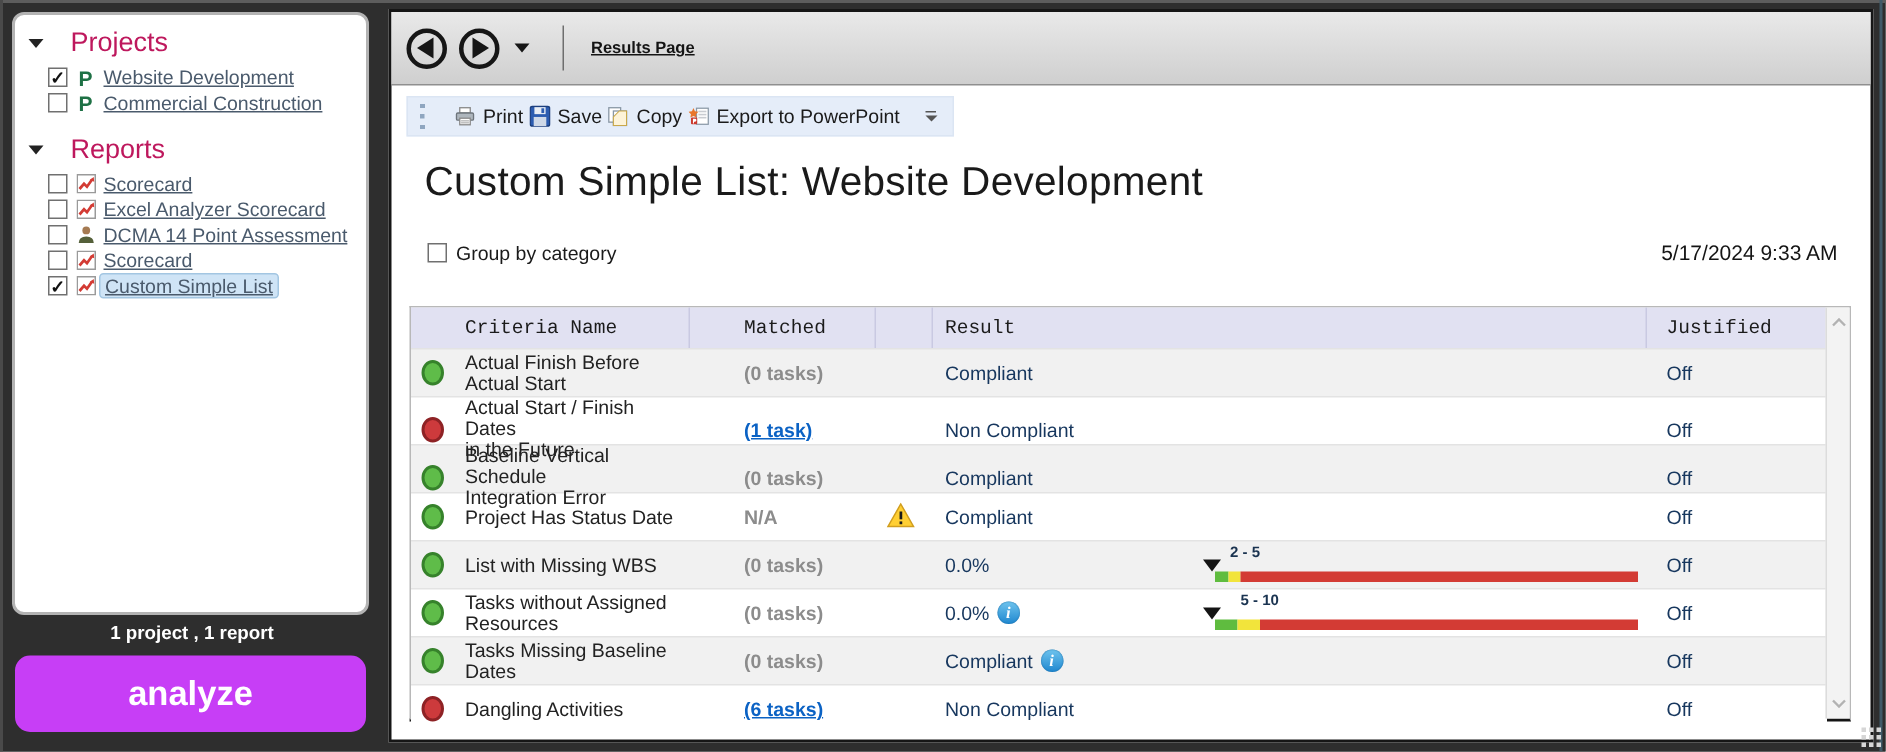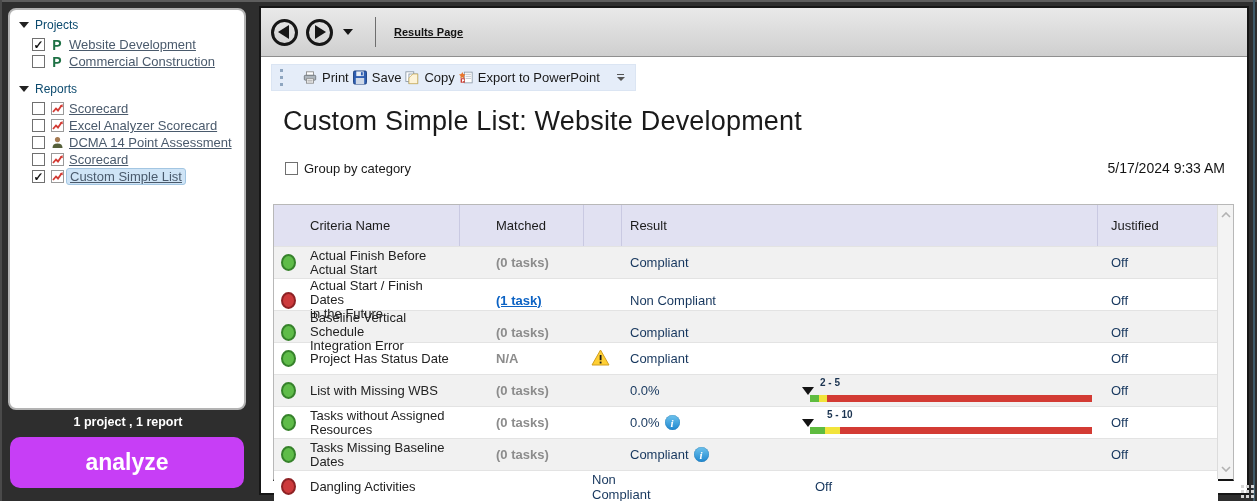--- a/index.html
+++ b/index.html
@@ -5,21 +5,21 @@
   html,body{margin:0;padding:0;width:1257px;height:501px;overflow:hidden;
     font-family:"Liberation Sans",sans-serif;background:#2e2e2e;position:relative;}
   .edge-top{position:absolute;top:0;left:0;right:0;height:2px;background:#5d5d5d;}
   .edge-left{position:absolute;top:0;left:0;bottom:0;width:2px;background:#4a4a4a;}
   .edge-right{position:absolute;top:0;right:2px;bottom:0;width:2px;background:#3f5a68;}
 
   
   .sidebar-panel{position:absolute;left:8px;top:8px;width:238px;height:402px;background:#fff;
     border:2px solid #b3b3b3;border-radius:8px;box-sizing:border-box;padding:6px 4px;}
   .tree-section{margin-bottom:10px;}
-  .tree-head{display:flex;align-items:center;gap:6px;font-size:12px;color:#0c4a6e;padding:2px 2px;}
+  .tree-head{display:flex;align-items:center;gap:18px;font-size:18px;color:#be185d;padding:2px 2px;}
   .twisty{width:0;height:0;border-left:5px solid transparent;border-right:5px solid transparent;
     border-top:6px solid #222;margin-left:3px;}
   .tree-items{margin:2px 0 0 18px;}
   .tree-item{display:flex;align-items:center;gap:5px;height:17px;font-size:13px;}
   .cb{width:13px;height:13px;border:1px solid #707070;background:#fff;display:inline-flex;
     align-items:center;justify-content:center;font-size:12px;font-weight:bold;color:#111;
     box-sizing:border-box;line-height:1;flex:none;}
   .proj-icon{font-weight:800;color:#1E7145;font-size:14px;width:14px;text-align:center;flex:none;}
   .ritem-icon{width:14px;height:14px;flex:none;display:inline-flex;align-items:center;justify-content:center;}
   .tree-link{color:#4a5a6c;text-decoration:underline;white-space:nowrap;cursor:pointer;}
@@ -60,21 +60,21 @@
   .controls-row{position:absolute;left:24px;right:22px;top:152px;display:flex;
     justify-content:space-between;align-items:center;font-size:13px;color:#1a1a1a;}
   .groupby{display:flex;align-items:center;gap:6px;cursor:pointer;}
   .timestamp{font-size:14px;color:#141414;margin-left:14px;}
 
   
   .rtable{position:absolute;left:12px;top:196px;width:961px;height:277px;
     border:1px solid #b8b8b8;border-bottom:2px solid #141414;box-sizing:border-box;background:#fff;}
   .tgrid{width:944px;}
   .thead,.trow{display:grid;grid-template-columns:28px 158px 124px 38px 180px 296px 1fr;}
-  .thead{height:41px;background:#e1e1f2;font-size:13px;color:#1b1b1b;align-items:center;}
+  .thead{height:27px;background:#e1e1f2;font-size:13px;color:#1b1b1b;align-items:center;font-family:Liberation Mono, monospace;}
   .thead .hc{height:100%;display:flex;align-items:center;box-sizing:border-box;}
   .hc-criteria{padding-left:8px;border-right:1px solid #c9c9e2;}
   .hc-matched{padding-left:36px;border-right:1px solid #c9c9e2;}
   .hc-result{padding-left:8px;text-align:right;}
   .hc-resultline{border-right:1px solid #c9c9e2;}
   .hc-barline{border-right:1px solid #c9c9e2;}
   .hc-justified{padding-left:13px;}
   .trow{height:31px;border-top:1px solid #e3e3e3;align-items:center;font-size:13px;}
   .trow:nth-child(odd){background:#f1f1f1;}
   .trow:nth-child(even){background:#ffffff;}
@@ -494,20 +494,23 @@
     <div class="cell c-bar">
       
     </div>
     <div class="cell c-justified">Off</div>
   </div>
           <div class="trow">
     <div class="cell c-status">
               <span class="status-dot red"></span>
             </div>
     <div class="cell c-criteria">Dangling Activities</div>
+    <div class="cell c-matched">
+              <span class="link">(6 tasks)</span>
+            </div>
     <div class="cell c-warn">
       <span style="visibility: hidden;">
         <svg width="19" height="17" viewBox="0 0 19 17">
           <polygon points="9.5,1 18,16 1,16" fill="#ffcf33" stroke="#d19e1f" stroke-width="1"></polygon>
           <rect x="8.7" y="6" width="1.8" height="5.2" fill="#1a1a1a"></rect>
           <rect x="8.7" y="12.6" width="1.8" height="1.9" fill="#1a1a1a"></rect>
         </svg>
       </span>
     </div>
     <div class="cell c-result">

